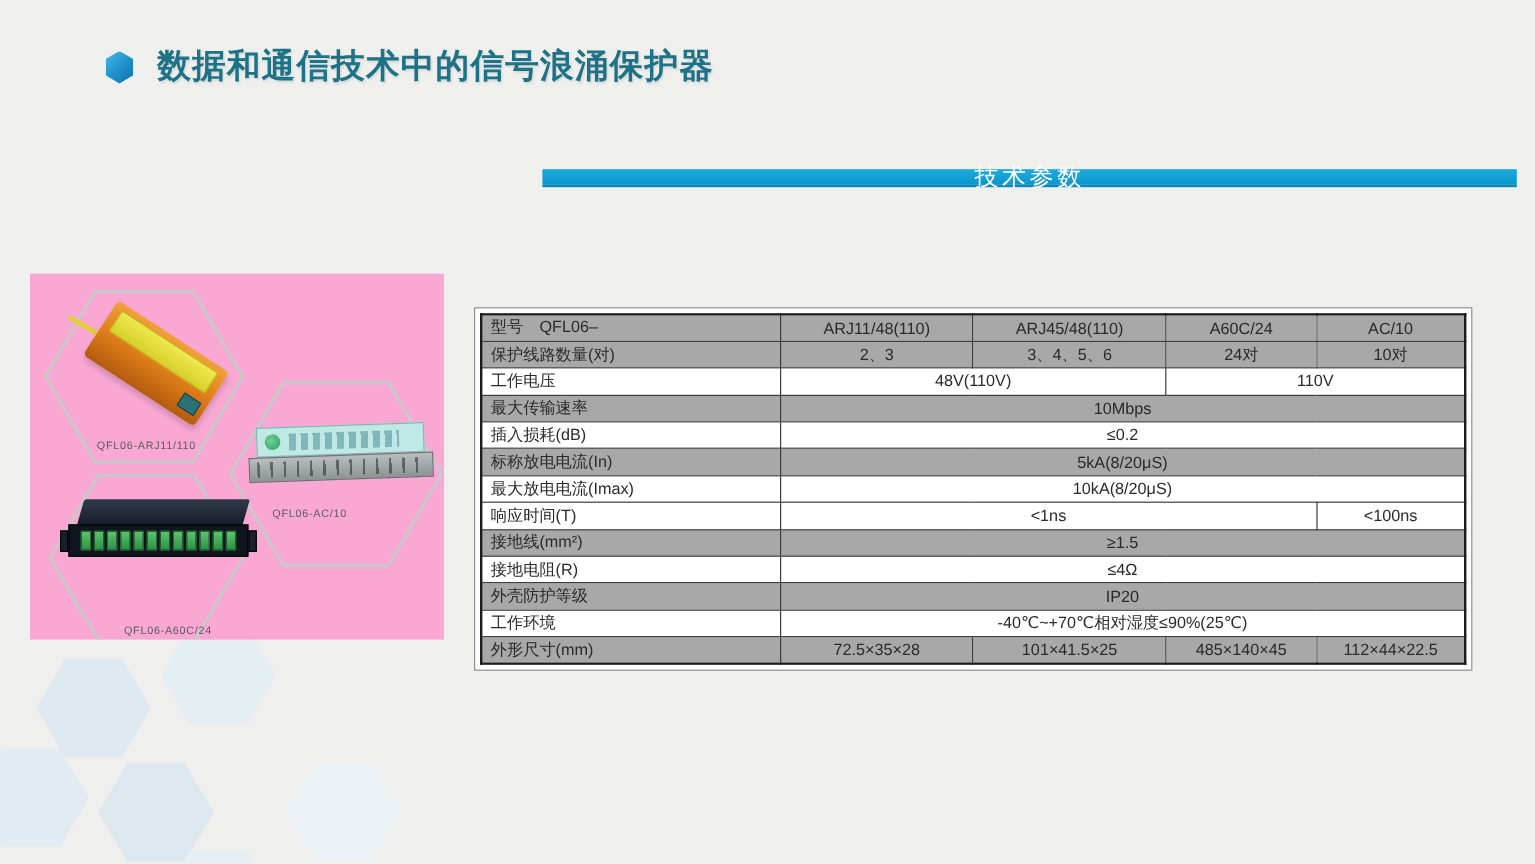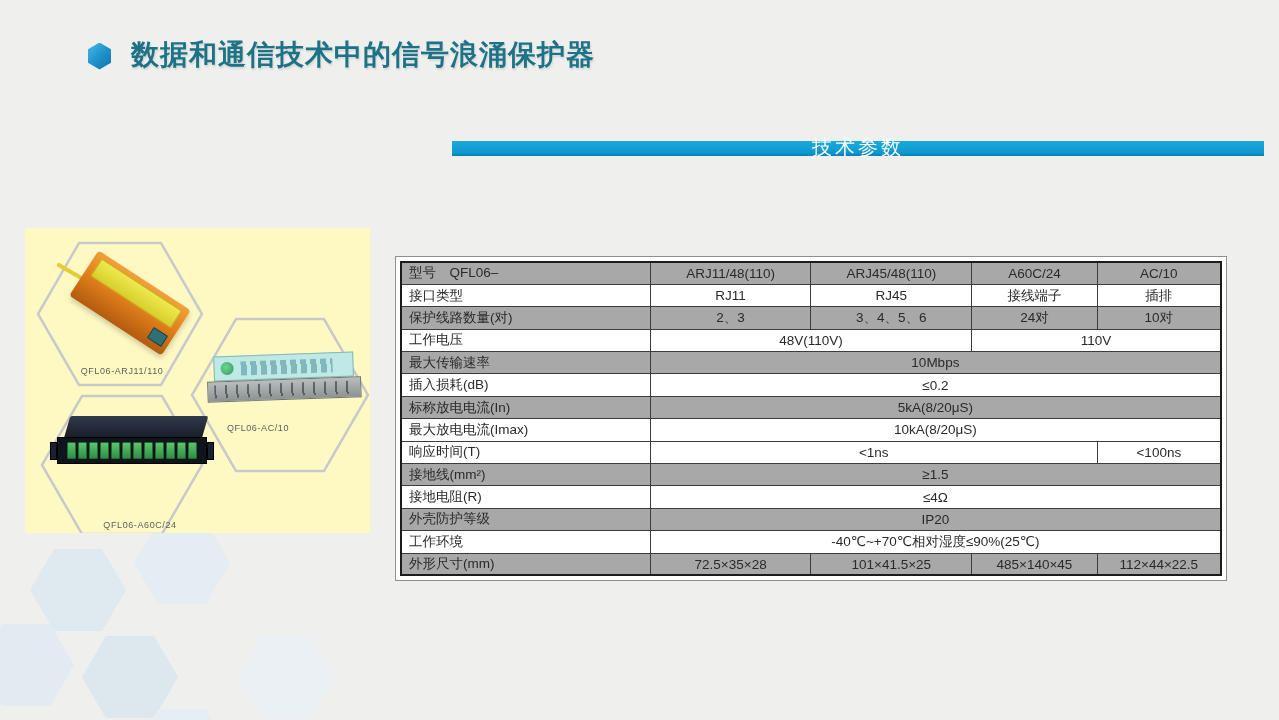--- a/index.html
+++ b/index.html
@@ -36,21 +36,21 @@
     position:absolute; left:420px; top:141px; width:812px; height:15px;
     background:linear-gradient(180deg,#1caadd 0%, var(--banner-bg,#119fd4) 60%, #0e95c9 100%);
     border-bottom:2px solid #0b86ba;
     display:flex; align-items:center; justify-content:center;margin-left:32px;
   }
   .banner-text { color:var(--banner-text,#ffffff); font-size:20px; letter-spacing:3px; }
 
   
   .product-panel {
     position:absolute; left:25px; top:228px; width:345px; height:305px;
-    background:#fef9c3; overflow:hidden;
+    background:#f9a8d4; overflow:hidden;
   }
   .hex-frames { position:absolute; inset:0; }
   .caption {
     position:absolute; font-size:9px; color:#5c5c5c; letter-spacing:0.6px;
     width:130px; text-align:center; white-space:nowrap;
   }
   .cap-1 { left:32px; top:138px; }
   .cap-2 { left:168px; top:195px; }
   .cap-3 { left:50px; top:252px;margin-top:40px; }
 
@@ -224,27 +224,20 @@
           <col style="width:15.1%">
       </colgroup>
       <tbody>
           <tr class="shaded">
             <th>型号　QFL06–</th>
             <td>ARJ11/48(110)</td>
             <td>ARJ45/48(110)</td>
             <td>A60C/24</td>
             <td>AC/10</td>
           </tr>
-          <tr>
-            <th>接口类型</th>
-            <td>RJ11</td>
-            <td>RJ45</td>
-            <td>接线端子</td>
-            <td>插排</td>
-          </tr>
           <tr class="shaded">
             <th>保护线路数量(对)</th>
             <td>2、3</td>
             <td>3、4、5、6</td>
             <td>24对</td>
             <td>10对</td>
           </tr>
           <tr>
             <th>工作电压</th>
             <td colspan="2">48V(110V)</td>

